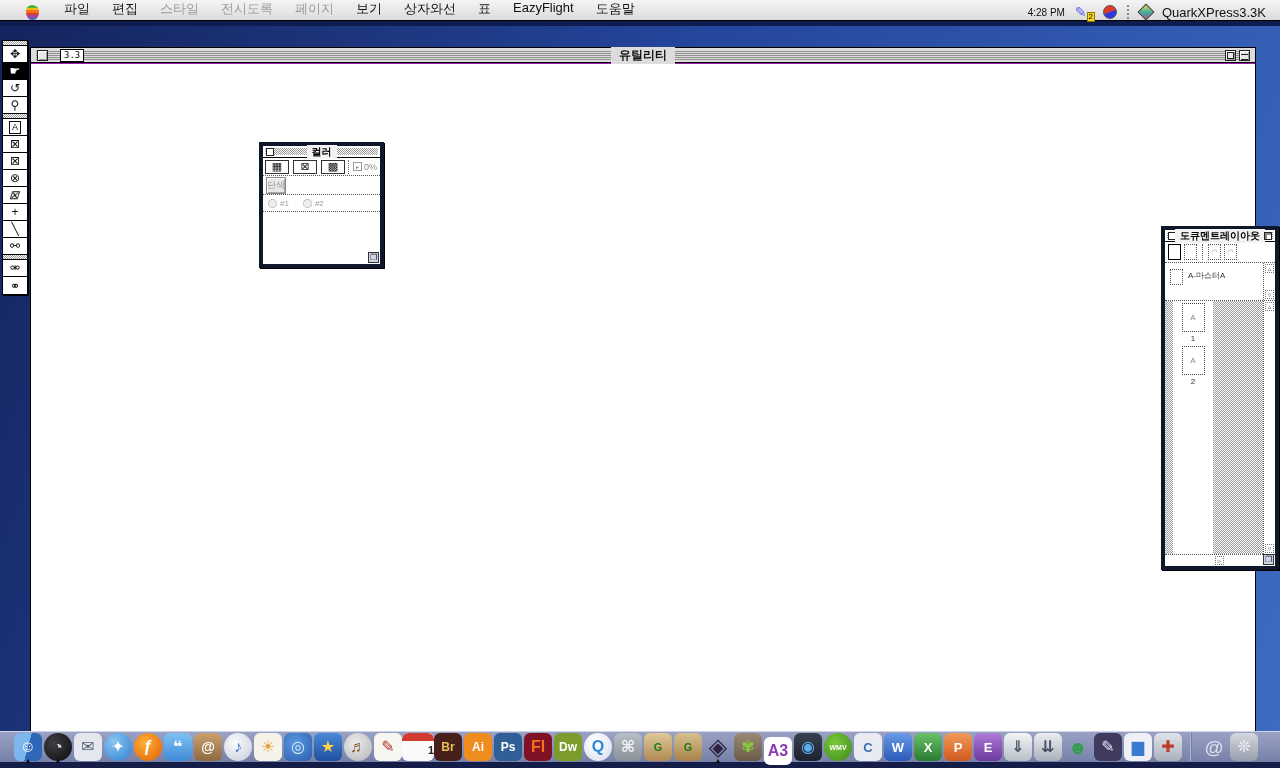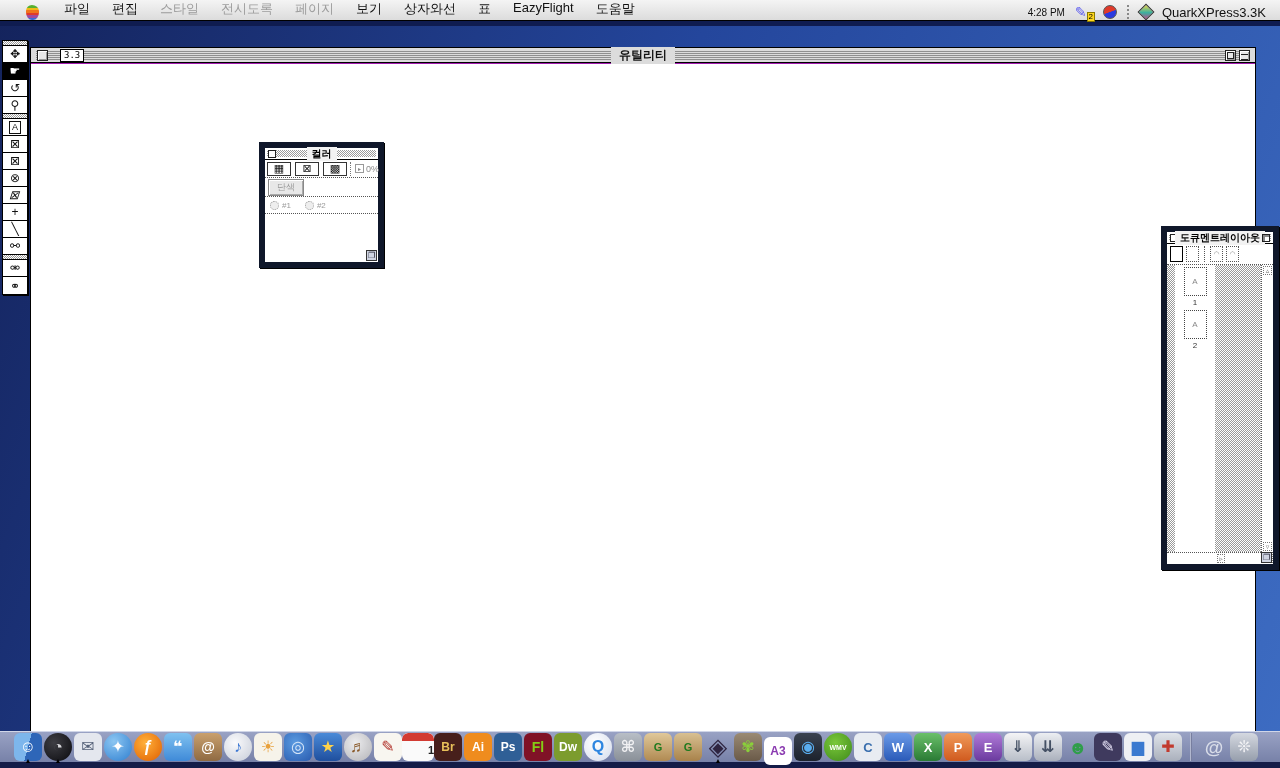--- a/index.html
+++ b/index.html
@@ -70,42 +70,42 @@
   .tool-dragbar{height:5px;border-bottom:1px solid #000;}
   .tool-cell{height:17px;border-bottom:1px solid #000;display:flex;align-items:center;
     justify-content:center;background:#fff;color:#111;font-size:12px;line-height:1;cursor:pointer;}
   .tool-cell:last-child{border-bottom:none;}
   .tool-cell.selected{background:#000;color:#fff;}
   .tool-divider{height:5px;border-bottom:1px solid #000;}
   .tool-glyph.boxed{border:1px solid currentColor;font-size:9px;padding:0 2px;line-height:11px;}
   .tool-glyph.slant{transform:skewX(-18deg);display:inline-block;}
   .tool-glyph.rounded{border-radius:3px;}
   
-  .palette{position:absolute;border:6px solid #0f172a;background:#fff;box-shadow:1px 1px 0 #000;z-index:60;}
+  .palette{position:absolute;border:4px solid #0f172a;background:#fff;box-shadow:1px 1px 0 #000;z-index:60;}
   .pal-titlebar{height:12px;border-bottom:1px solid #000;position:relative;
     display:flex;align-items:center;}
   .pal-titlebar .tex{position:absolute;inset:2px 2px;}
   .pal-close{width:8px;height:8px;border:1px solid #222;background:#fff;margin-left:3px;z-index:2;}
   .pal-title{position:absolute;left:50%;transform:translateX(-50%);background:#f2f2f2;
     padding:0 5px;font-size:10px;font-weight:bold;white-space:nowrap;z-index:2;}
   .pal-zoom{width:8px;height:8px;border:1px solid #222;background:#fff;margin-left:auto;
     margin-right:3px;z-index:2;box-shadow:inset 2px 2px 0 #888;}
   .grow-box{position:absolute;right:1px;bottom:1px;width:11px;height:11px;border:1px solid #333;
     background:#cfd4e2;font-size:8px;line-height:10px;text-align:center;color:#223;}
   
   .colors-palette{left:259px;top:142px;width:125px;height:126px;}
   .col-toolbar{display:flex;align-items:center;height:18px;border-bottom:1px dotted #555;padding:1px 2px;gap:3px;}
   .col-btn{width:24px;height:14px;border:1px solid #333;background:#fff;display:flex;
     align-items:center;justify-content:center;font-size:11px;line-height:1;color:#111;}
   .col-shade{display:flex;align-items:center;gap:2px;color:#8a8a8a;font-size:9px;
     border-left:1px dotted #777;padding-left:4px;height:14px;}
   .col-shade .shade-ic{width:9px;height:9px;border:1px solid #999;font-size:6px;line-height:8px;text-align:center;}
   .col-row2{height:19px;border-bottom:1px dotted #555;display:flex;align-items:center;padding:2px 3px;}
   .solid-btn{border:1px solid #888;box-shadow:inset 1px 1px 0 #fff,inset -1px -1px 0 #aaa;
-    background:#e8e8e8;color:#9a9a9a;font-size:9px;padding:1px 8px;}
+    background:#e8e8e8;color:#9a9a9a;font-size:9px;padding:1px 0;}
   .col-row3{height:17px;border-bottom:1px dotted #555;display:flex;align-items:center;gap:14px;padding:0 5px;}
   .swatch{display:flex;align-items:center;gap:3px;color:#9a9a9a;font-size:8px;}
   .swatch .dot{width:9px;height:9px;border-radius:50%;border:1px dotted #999;background:#eee;}
   .col-list{flex:1;background:#fff;}
   
   .layout-palette{left:1161px;top:226px;width:118px;height:344px;display:flex;flex-direction:column;}
   .lay-iconrow{height:21px;border-bottom:1px dotted #555;display:flex;align-items:center;gap:3px;padding:1px 3px;}
   .lay-pageicon{width:13px;height:16px;background:#fff;display:flex;align-items:center;justify-content:center;font-size:7px;color:#777;}
   .lay-pageicon.solid{border:1px solid #000;}
   .lay-pageicon.dotted{border:1px dotted #555;}
@@ -284,20 +284,30 @@
     <div class="pal-title">도큐멘트레이아웃</div>
     <div class="pal-zoom"></div>
   </div>
   <div class="lay-iconrow">
       <div class="lay-pageicon solid"></div>
       <div class="lay-pageicon dotted"></div>
       <span class="lay-vsep"></span>
       <div class="lay-pageicon dotted">◠</div>
       <div class="lay-pageicon dotted">◠</div>
     </div>
+  <div class="lay-master">
+    <div class="master-main">
+      <div class="lay-pageicon dotted" style="margin-top:3px"></div>
+      <div class="master-label">A-마스터A</div>
+    </div>
+    <div class="vscroll">
+      <div class="scroll-arrow">▵</div>
+      <div class="scroll-arrow">▿</div>
+    </div>
+  </div>
   <div class="lay-pages">
     <div class="pages-checker checker">
       <div class="pages-col">
           <div class="page-item">
             <div class="page-thumb">A</div>
             <div class="page-num">1</div>
           </div>
           <div class="page-item">
             <div class="page-thumb">A</div>
             <div class="page-num">2</div>
@@ -365,21 +375,21 @@
       <div class="dock-item">
         <div class="dock-icon rounded" style="background: rgb(71, 31, 27); color: rgb(232, 192, 90); font-size: 12px;">Br</div>
       </div>
       <div class="dock-item">
         <div class="dock-icon rounded" style="background: rgb(239, 140, 30); color: rgb(255, 255, 255); font-size: 12px;">Ai</div>
       </div>
       <div class="dock-item">
         <div class="dock-icon rounded" style="background: rgb(47, 95, 150); color: rgb(255, 255, 255); font-size: 12px;">Ps</div>
       </div>
       <div class="dock-item">
-        <div class="dock-icon rounded" style="background: rgb(128, 18, 38); color: #84cc16; font-size: 14px;">Fl</div>
+        <div class="dock-icon rounded" style="background: rgb(128, 18, 38); color: #f97316; font-size: 16px;">Fl</div>
       </div>
       <div class="dock-item">
         <div class="dock-icon rounded" style="background: rgb(124, 156, 46); color: rgb(255, 255, 255); font-size: 12px;">Dw</div>
       </div>
       <div class="dock-item">
         <div class="dock-icon circle" style="background: radial-gradient(circle at 40% 35%, rgb(255, 255, 255), rgb(212, 220, 236)); color: rgb(46, 134, 224);">Q</div>
       </div>
       <div class="dock-item">
         <div class="dock-icon rounded" style="background: linear-gradient(rgb(184, 190, 198), rgb(138, 144, 152)); color: rgb(240, 240, 242);">⌘</div>
       </div>
@@ -390,21 +400,21 @@
         <div class="dock-icon rounded" style="background: linear-gradient(rgb(216, 192, 146), rgb(168, 130, 74)); color: rgb(30, 122, 30); font-size: 11px;">G</div>
       </div>
       <div class="dock-item">
         <div class="dock-icon plain" style="background: transparent; color: rgb(46, 36, 64); font-size: 24px;">◈</div>
         <span class="run-tri">▲</span>
       </div>
       <div class="dock-item">
         <div class="dock-icon rounded" style="background: linear-gradient(rgb(154, 138, 116), rgb(106, 90, 72)); color: rgb(138, 208, 58);">✾</div>
       </div>
       <div class="dock-item">
-        <div class="dock-icon rounded" style="background: rgb(255, 255, 255); color: rgb(138, 58, 176); font-size: 12px; margin-top: 8px;">A3</div>
+        <div class="dock-icon rounded" style="background: rgb(255, 255, 255); color: rgb(138, 58, 176); font-size: 16px; margin-top: 8px;">A3</div>
       </div>
       <div class="dock-item">
         <div class="dock-icon rounded" style="background: linear-gradient(rgb(58, 66, 80), rgb(28, 34, 44)); color: rgb(90, 174, 240);">◉</div>
       </div>
       <div class="dock-item">
         <div class="dock-icon circle" style="background: radial-gradient(circle at 40% 35%, rgb(122, 200, 58), rgb(63, 138, 26)); color: rgb(255, 255, 255); font-size: 7px;">WMV</div>
       </div>
       <div class="dock-item">
         <div class="dock-icon rounded" style="background: rgb(232, 236, 242); color: rgb(58, 111, 174); font-size: 13px;">C</div>
       </div>

